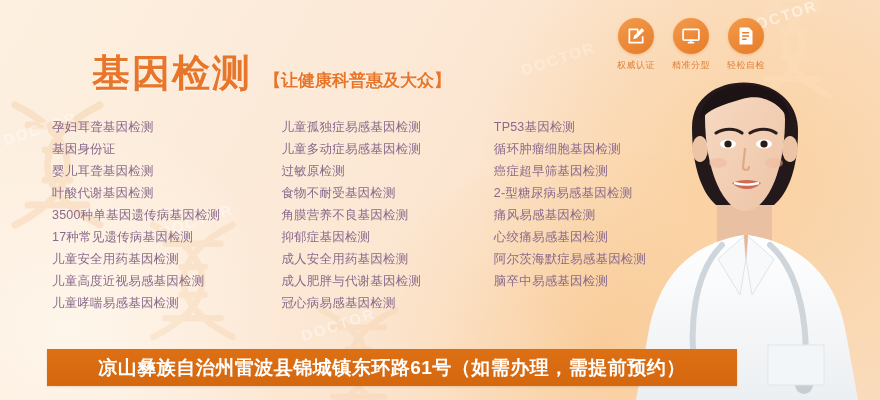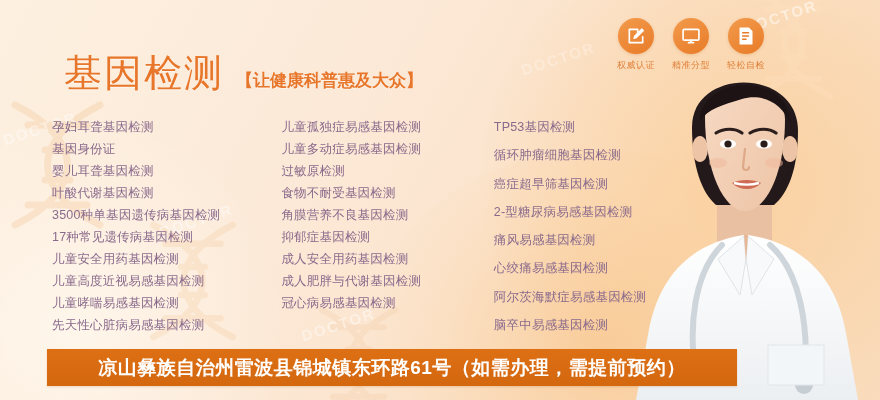--- a/index.html
+++ b/index.html
@@ -88,24 +88,25 @@
   
   #headline {
     position: absolute;
     left: 64px;
     top: 48px;
     display: flex;
     align-items: baseline;
   }
   #headline-main {
     font-size: 38px;
-    font-weight: normal;
+    font-weight: bold;
     color: #e8762a;
     letter-spacing: 2px;
     text-shadow: 0 1px 0 rgba(255,255,255,0.6);
+    margin-left: 28px;
   }
   #headline-sub {
     margin-left: 12px;
     font-size: 17px;
     font-weight: bold;
     color: #e8762a;
     letter-spacing: 0px;
     text-shadow: 0 1px 0 rgba(255,255,255,0.5);
   }
 
@@ -149,21 +150,21 @@
     width: 620px;
     display: flex;
     gap: 47px;
   }
   .list-col {
     display: flex;
     flex-direction: column;
   }
   .list-col.col-0 { width: 215px; }
   .list-col.col-1 { width: 195px; }
-  .list-col.col-2 { width: 210px; justify-content: space-between; }
+  .list-col.col-2 { width: 210px; }
   .list-item {
     font-size: 12.5px;
     line-height: 22px;
     color: #8a6a8c;
     white-space: nowrap;
     letter-spacing: 0.2px;
   }
 
   
   #address-bar {
@@ -354,21 +355,20 @@
     <div class="list-col col-0">
       <div class="list-item">孕妇耳聋基因检测</div>
       <div class="list-item">基因身份证</div>
       <div class="list-item">婴儿耳聋基因检测</div>
       <div class="list-item">叶酸代谢基因检测</div>
       <div class="list-item">3500种单基因遗传病基因检测</div>
       <div class="list-item">17种常见遗传病基因检测</div>
       <div class="list-item">儿童安全用药基因检测</div>
       <div class="list-item">儿童高度近视易感基因检测</div>
       <div class="list-item">儿童哮喘易感基因检测</div>
-      <div class="list-item">先天性心脏病易感基因检测</div>
     </div>
 
     <div class="list-col col-1">
       <div class="list-item">儿童孤独症易感基因检测</div>
       <div class="list-item">儿童多动症易感基因检测</div>
       <div class="list-item">过敏原检测</div>
       <div class="list-item">食物不耐受基因检测</div>
       <div class="list-item">角膜营养不良基因检测</div>
       <div class="list-item">抑郁症基因检测</div>
       <div class="list-item">成人安全用药基因检测</div>

